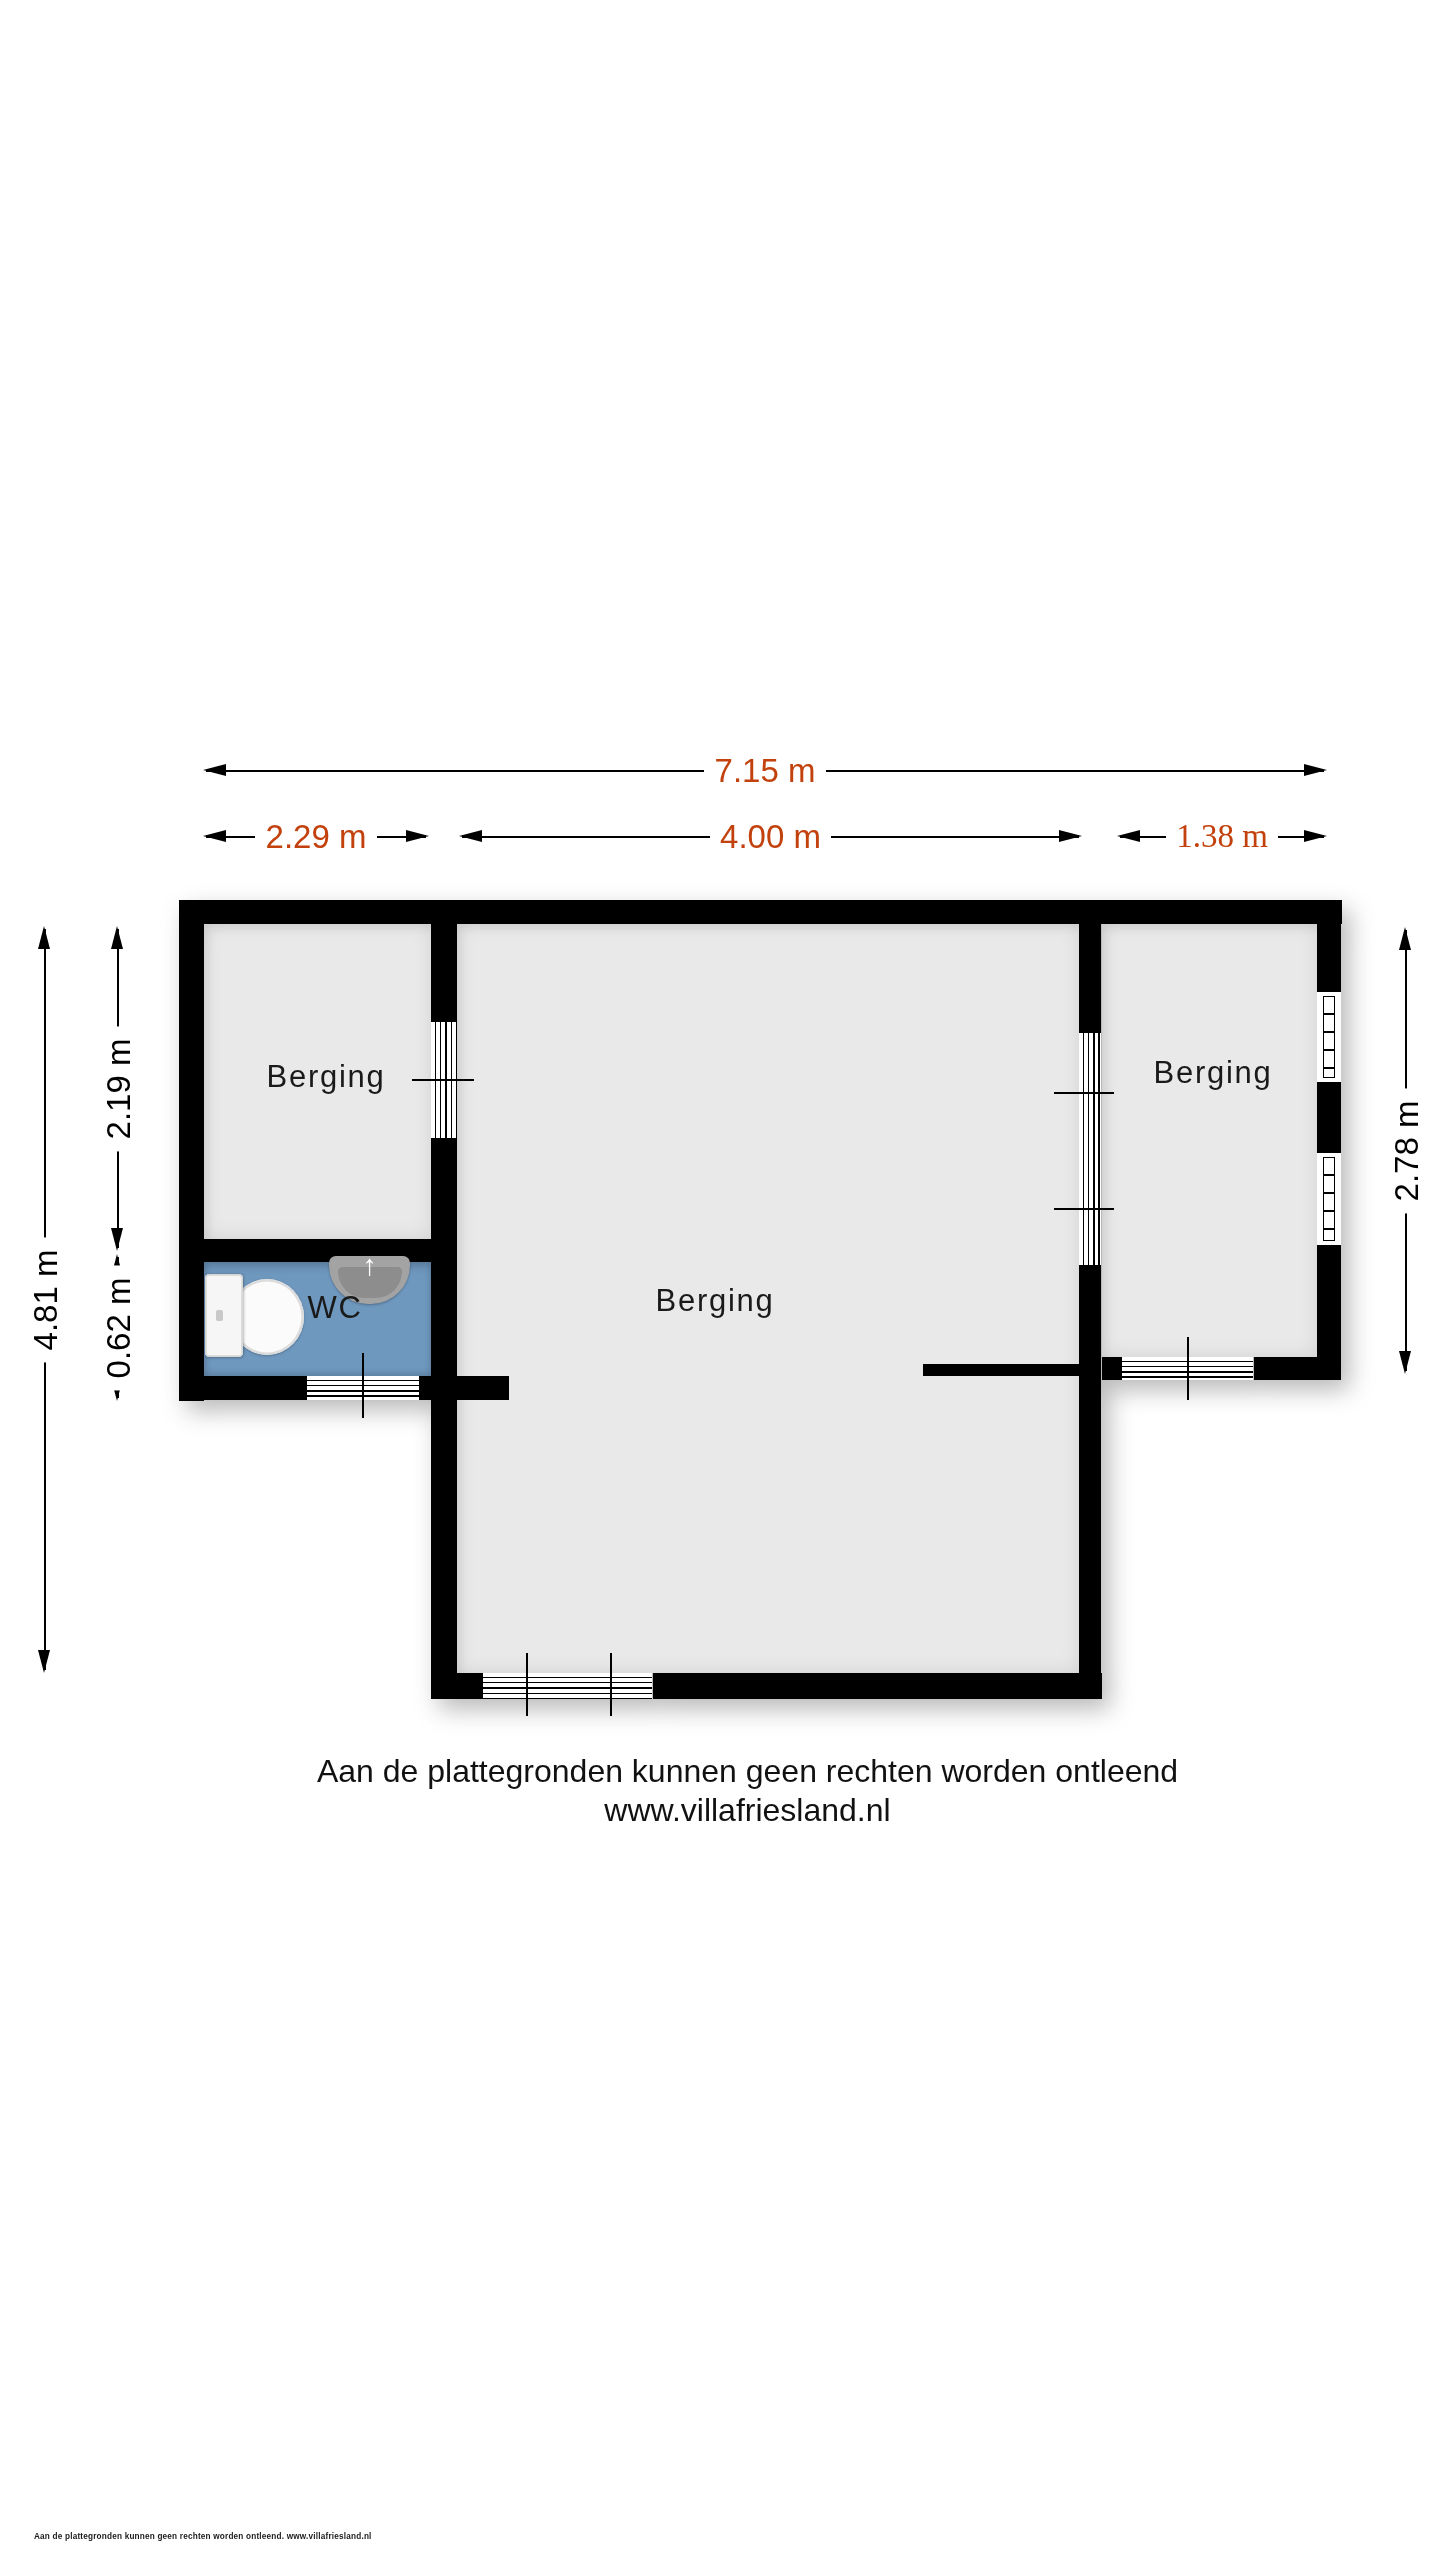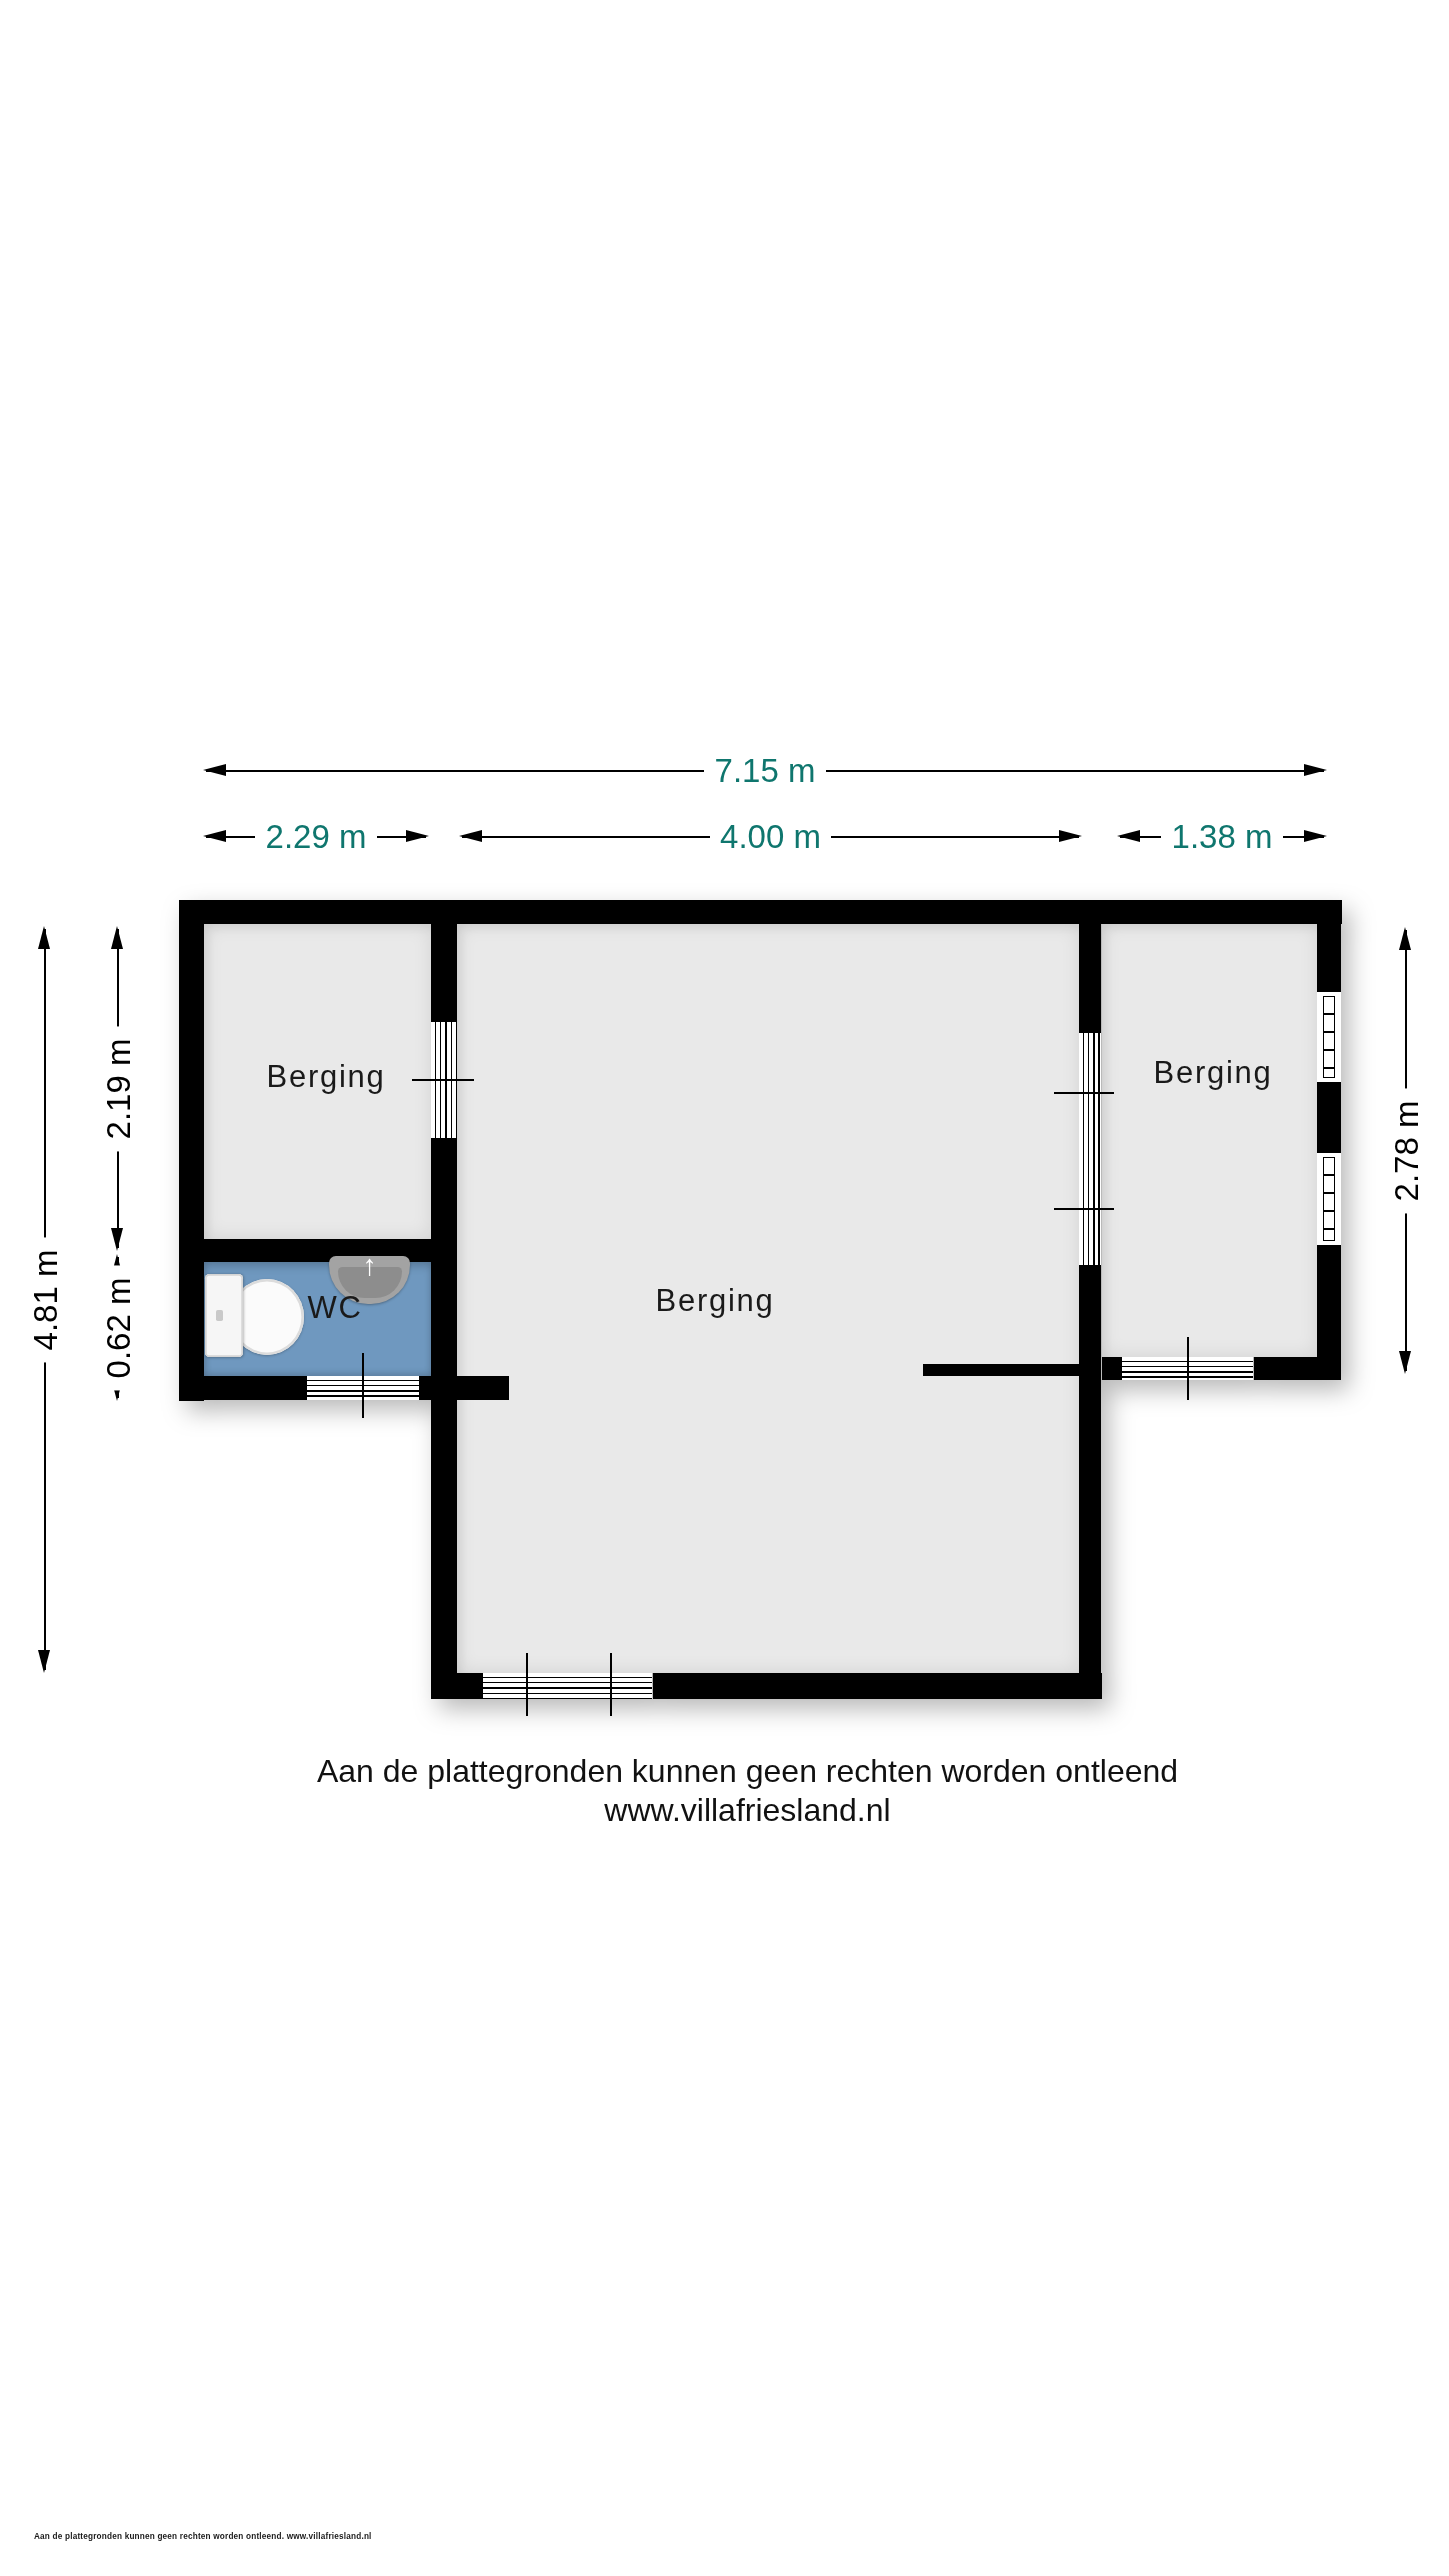--- a/index.html
+++ b/index.html
@@ -28,21 +28,21 @@
   
   .dim-h{position:absolute;height:15.5px;display:flex;align-items:center;justify-content:center;}
   .dim-v{position:absolute;width:15.5px;}
   .dline{position:absolute;left:2.6px;right:2.6px;top:calc(50% - 0.9px);height:1.7px;background:#000;}
   .dline-v{position:absolute;top:2.6px;bottom:2.6px;left:calc(50% - 0.9px);width:1.7px;background:#000;}
   .ah{position:absolute;width:0;height:0;}
   .ah-l{left:0;top:calc(50% - 6.9px);border-top:6.9px solid transparent;border-bottom:6.9px solid transparent;border-right:23px solid #000;}
   .ah-r{right:0;top:calc(50% - 6.9px);border-top:6.9px solid transparent;border-bottom:6.9px solid transparent;border-left:23px solid #000;}
   .ah-t{top:0;left:calc(50% - 6.9px);border-left:6.9px solid transparent;border-right:6.9px solid transparent;border-bottom:23px solid #000;}
   .ah-b{bottom:0;left:calc(50% - 6.9px);border-left:6.9px solid transparent;border-right:6.9px solid transparent;border-top:23px solid #000;}
-  .dlabel{position:relative;z-index:2;background:#fff;padding:1.7px 10.3px;font-size:33px;color:#0f766e;white-space:nowrap;line-height:1;}
+  .dlabel{position:relative;z-index:2;background:#fff;padding:1.7px 10.3px;font-size:33px;color:#c2410c;white-space:nowrap;line-height:1;}
   .dlabel-v{position:absolute;z-index:2;left:50%;top:50%;transform:translate(-50%,-50%) rotate(-90deg);
             background:#fff;padding:6.9px 12px;font-size:33px;color:#000;white-space:nowrap;line-height:1;}
 
   .room-label{position:absolute;transform:translate(-50%,-50%);font-size:31px;letter-spacing:1.7px;color:#1a1a1a;white-space:nowrap;}
 
   
   .toilet-bowl{position:absolute;left:230px;top:1279px;width:74px;height:76px;border-radius:50%;
     background:#fbfbfb;box-shadow:inset 0 0 0 2.6px #dcdcdc, 0 0.9px 2.6px rgba(0,0,0,0.25);}
   .toilet-tank{position:absolute;left:205px;top:1274px;width:38px;height:83px;border-radius:4.3px;
     background:#f6f6f6;box-shadow:inset 0 0 0 1.7px #d5d5d5, 0.9px 0.9px 2.6px rgba(0,0,0,0.25);}
@@ -130,21 +130,21 @@
     <div class="ah ah-l"></div>
     <div class="ah ah-r"></div>
     <span class="dlabel">2.29 m</span>
   </div>
   <div class="dim-h" style="left:459px;top:829px;width:623px;">
     <div class="dline"></div>
     <div class="ah ah-l"></div>
     <div class="ah ah-r"></div>
     <span class="dlabel">4.00 m</span>
   </div>
-  <div class="dim-h" style="left:1117px;top:829px;width:210px;">
+  <div class="dim-h" style="left:1117px;top:829px;width:210px;font-family:Liberation Serif, serif;">
     <div class="dline"></div>
     <div class="ah ah-l"></div>
     <div class="ah ah-r"></div>
     <span class="dlabel">1.38 m</span>
   </div>
 
   <div class="dim-v" style="left:37px;top:926px;height:747px;">
     <div class="dline-v"></div>
     <div class="ah ah-t"></div>
     <div class="ah ah-b"></div>

